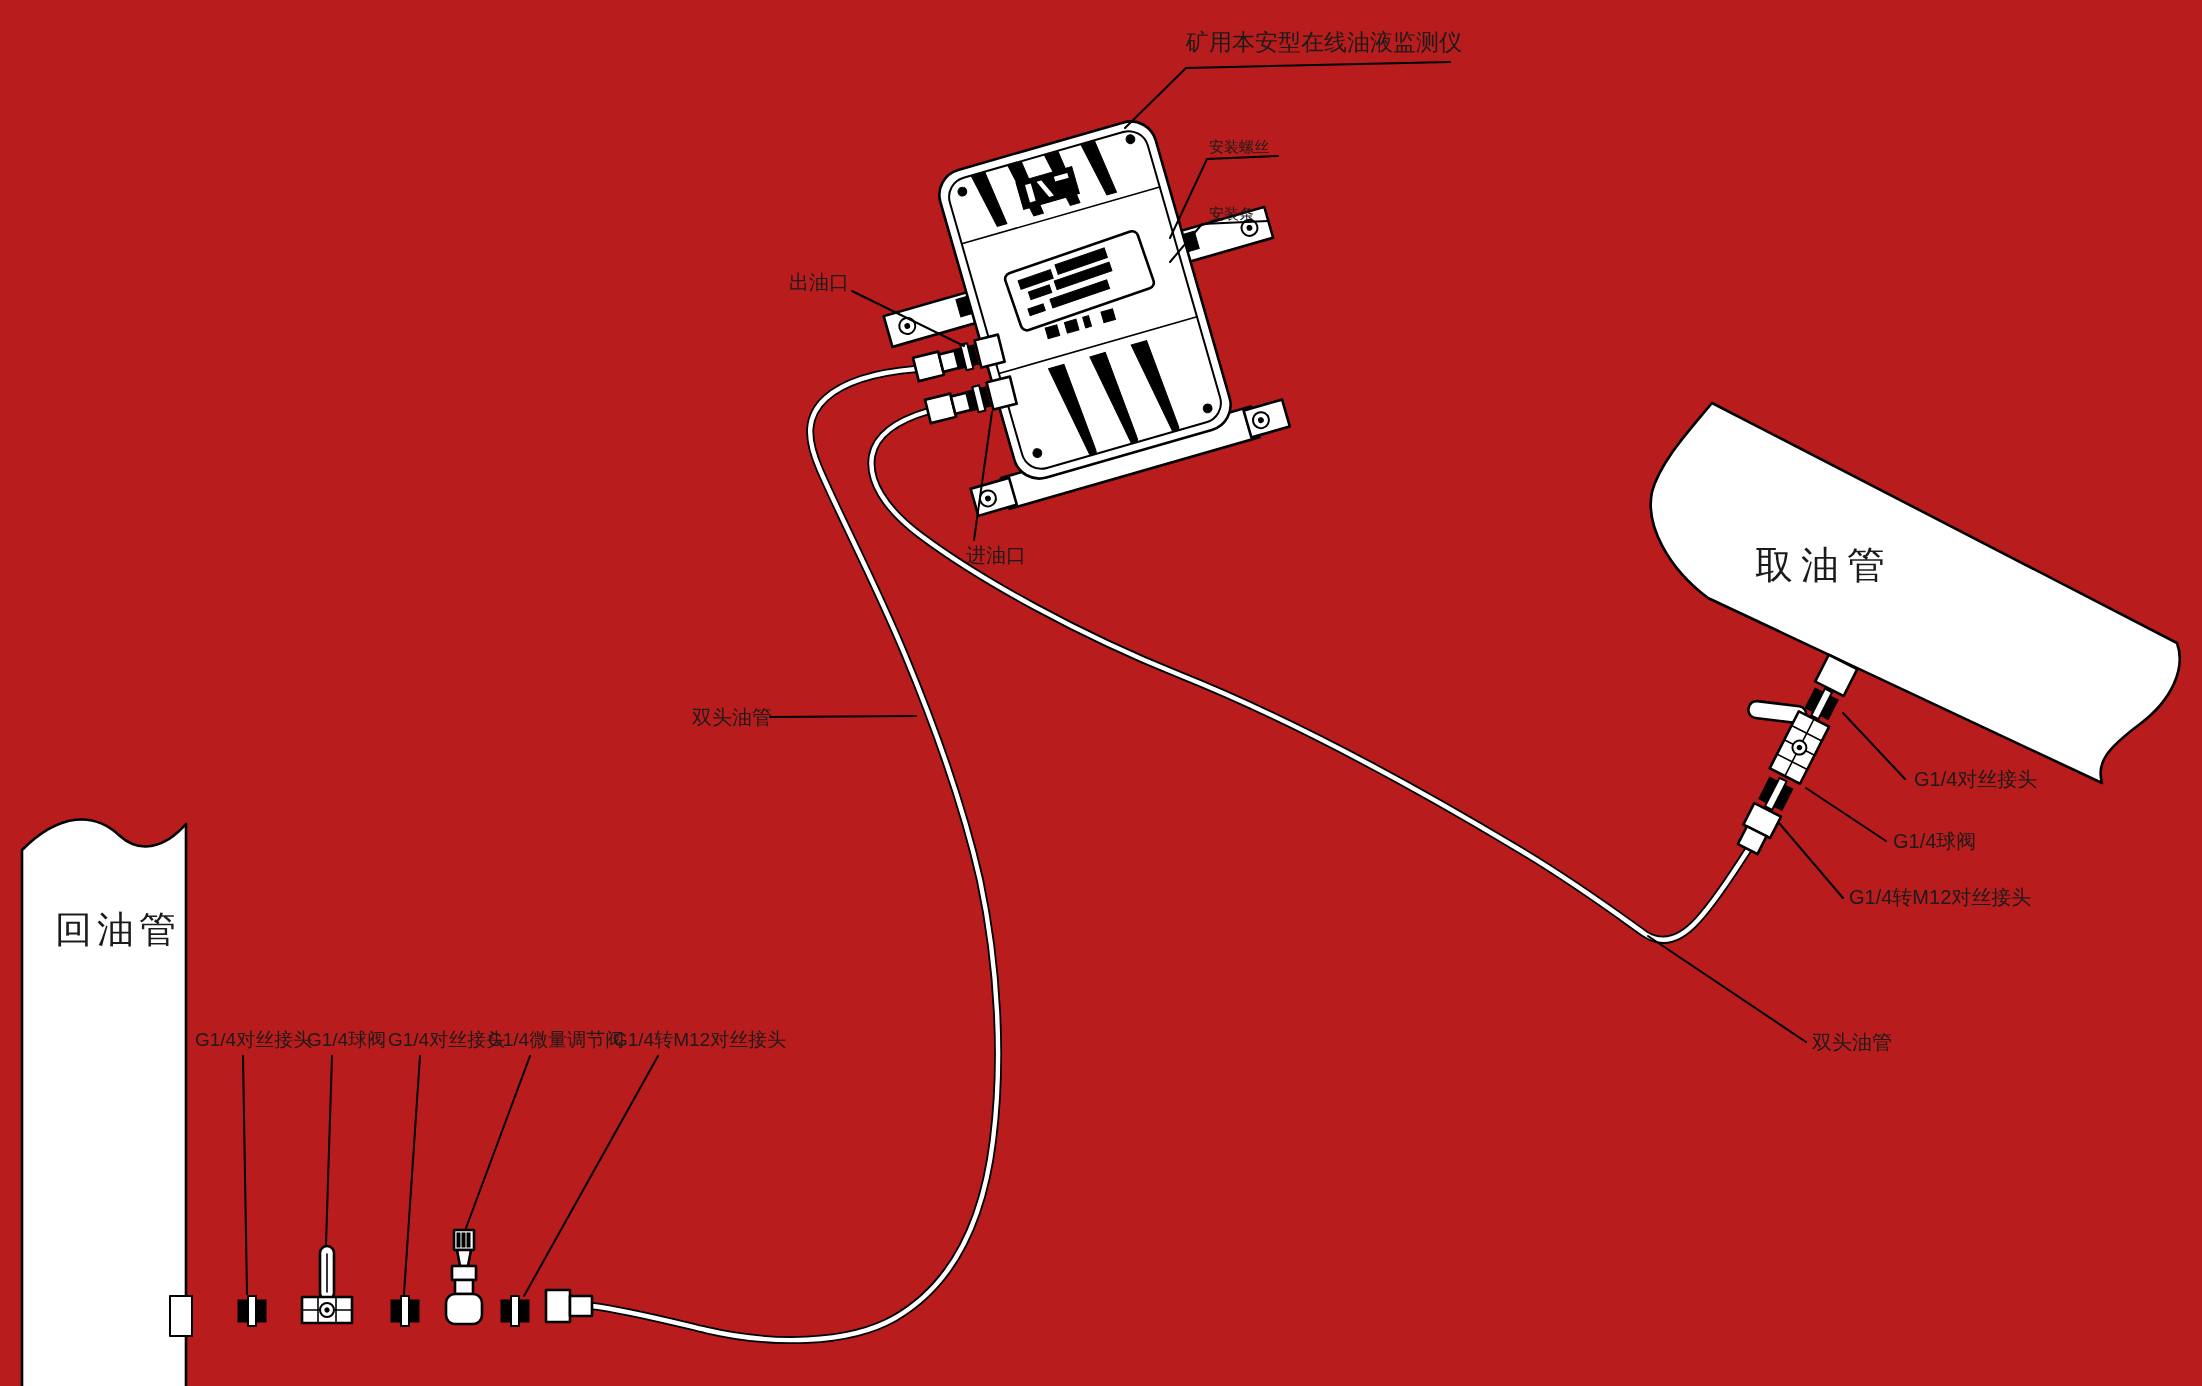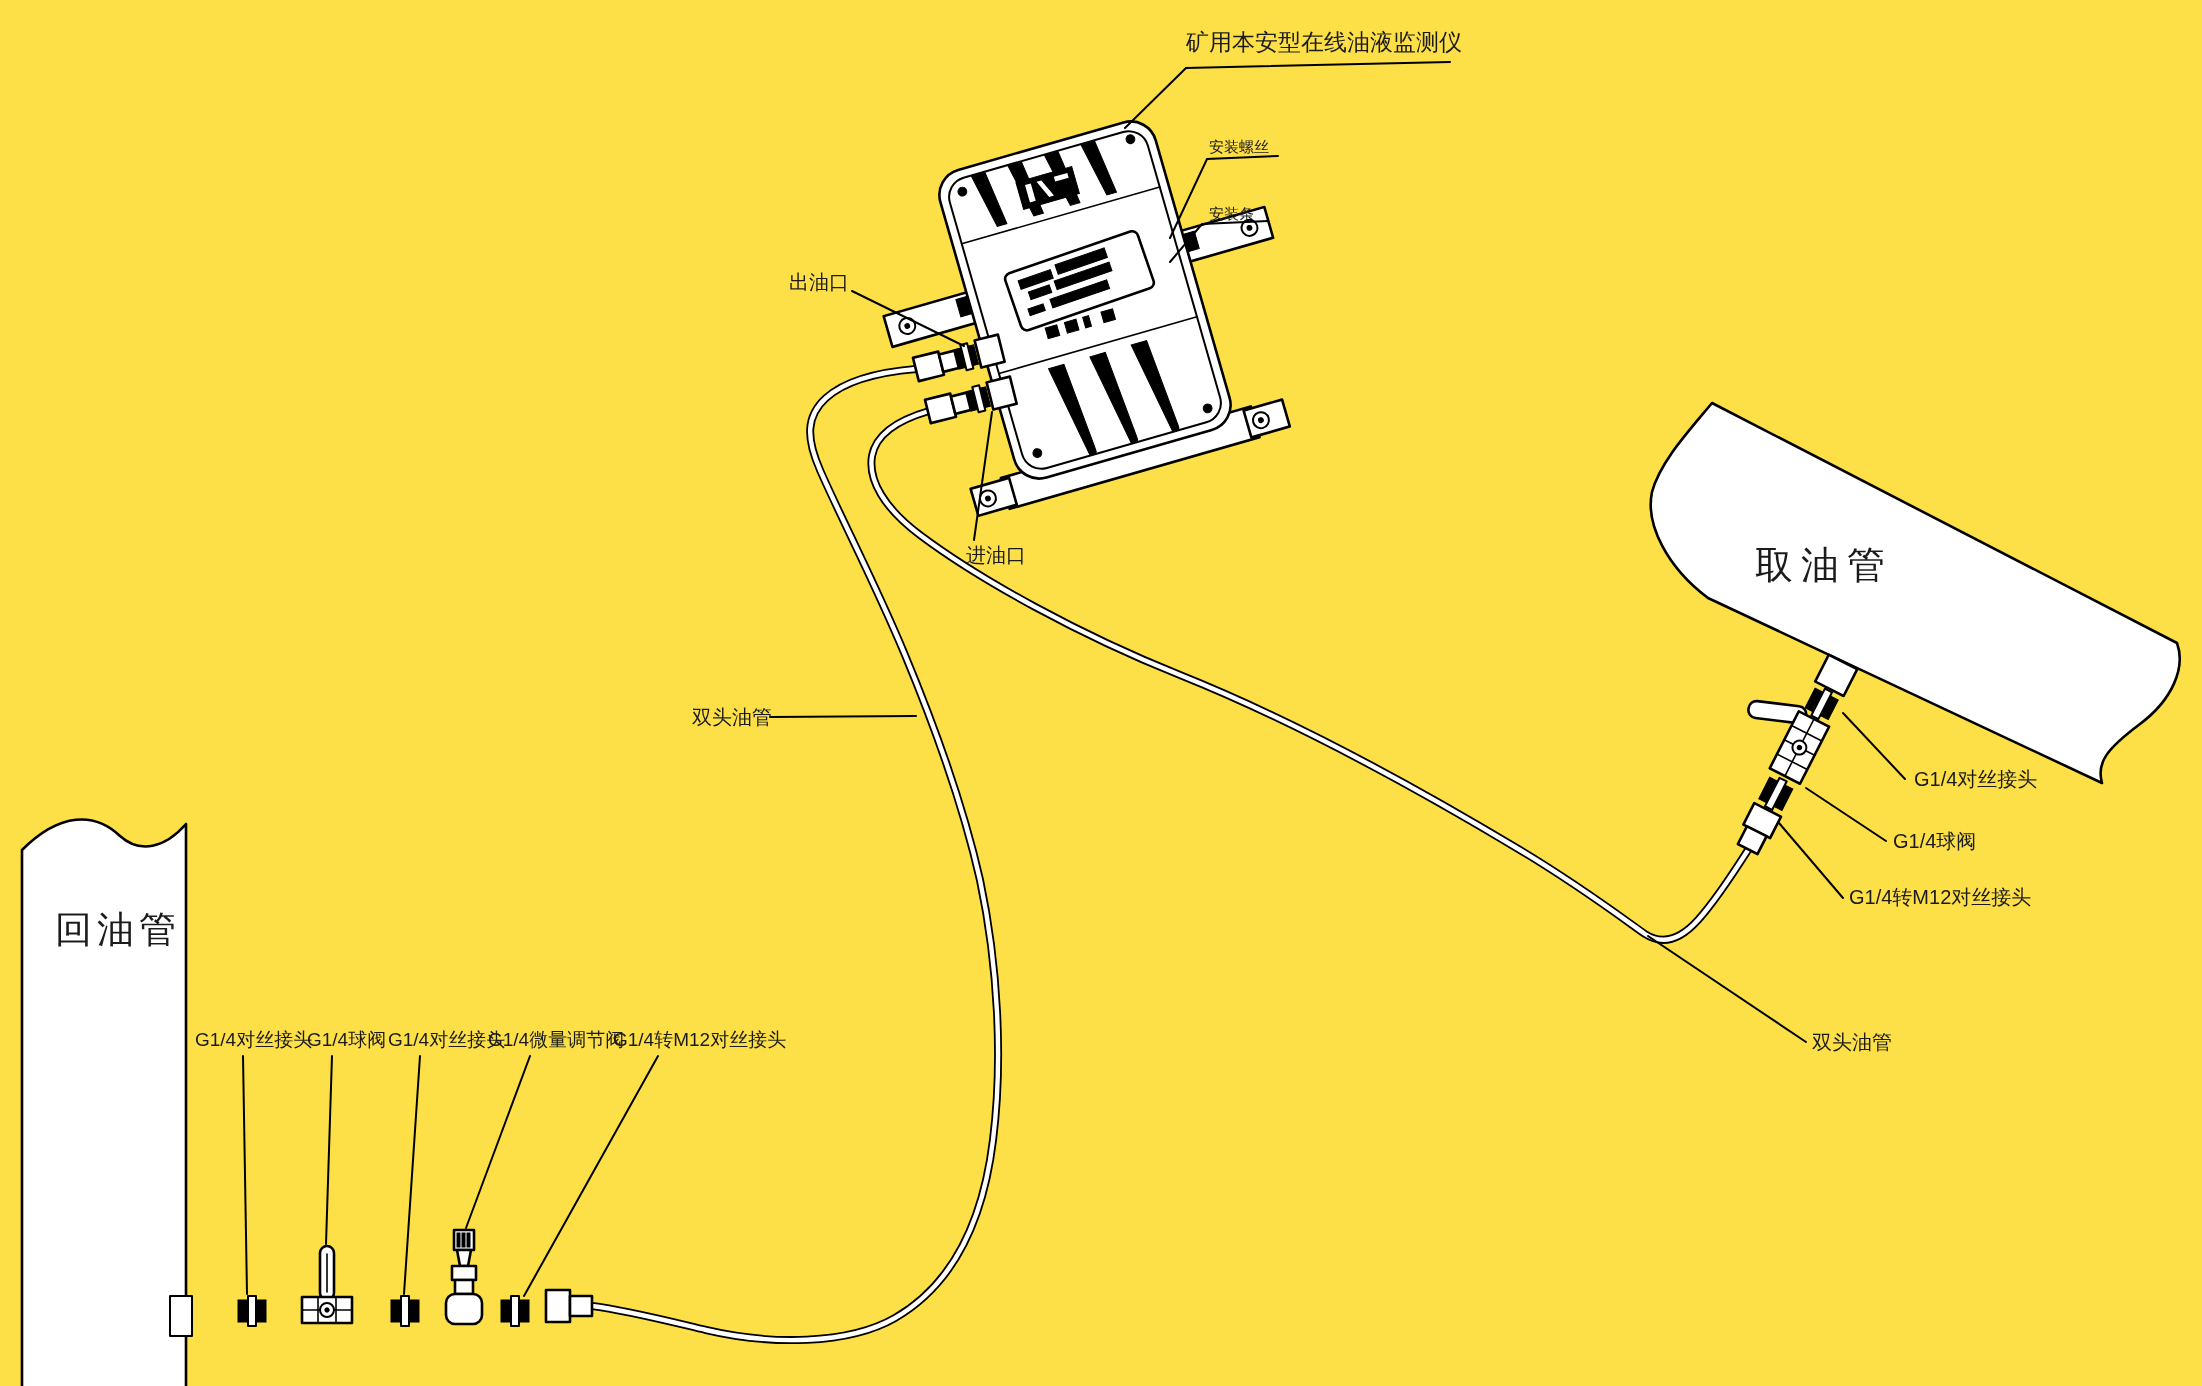--- a/index.html
+++ b/index.html
@@ -1,16 +1,16 @@
 <!DOCTYPE html>
 <html><head>
 <meta charset="utf-8">
 <style>
   html,body{margin:0;padding:0;background:#fff;}
-  .stage{position:relative;width:2202px;height:1386px;background:#fde047;overflow:hidden;
+  .stage{position:relative;width:2202px;height:1386px;background:#b91c1c;overflow:hidden;
          font-family:"Liberation Sans","DejaVu Sans",sans-serif;}
   svg{display:block}
   svg text{fill:#1b1b1b;font-family:"Liberation Sans","DejaVu Sans",sans-serif;}
   .ol{fill:#ffffff;stroke:#000;stroke-width:2.6;stroke-linejoin:round;}
   .ol2{fill:#ffffff;stroke:#000;stroke-width:2;stroke-linejoin:round;}
   .thin{stroke:#000;stroke-width:1.6;fill:none;stroke-linecap:round;}
   .blk{fill:#000;stroke:#000;stroke-width:1;}
   .tube-o{fill:none;stroke:#000;stroke-width:8;stroke-linecap:round;}
   .tube-i{fill:none;stroke:#fff;stroke-width:4.4;stroke-linecap:round;}
   .leader{stroke:#000;stroke-width:2;fill:none;stroke-linecap:round;}

